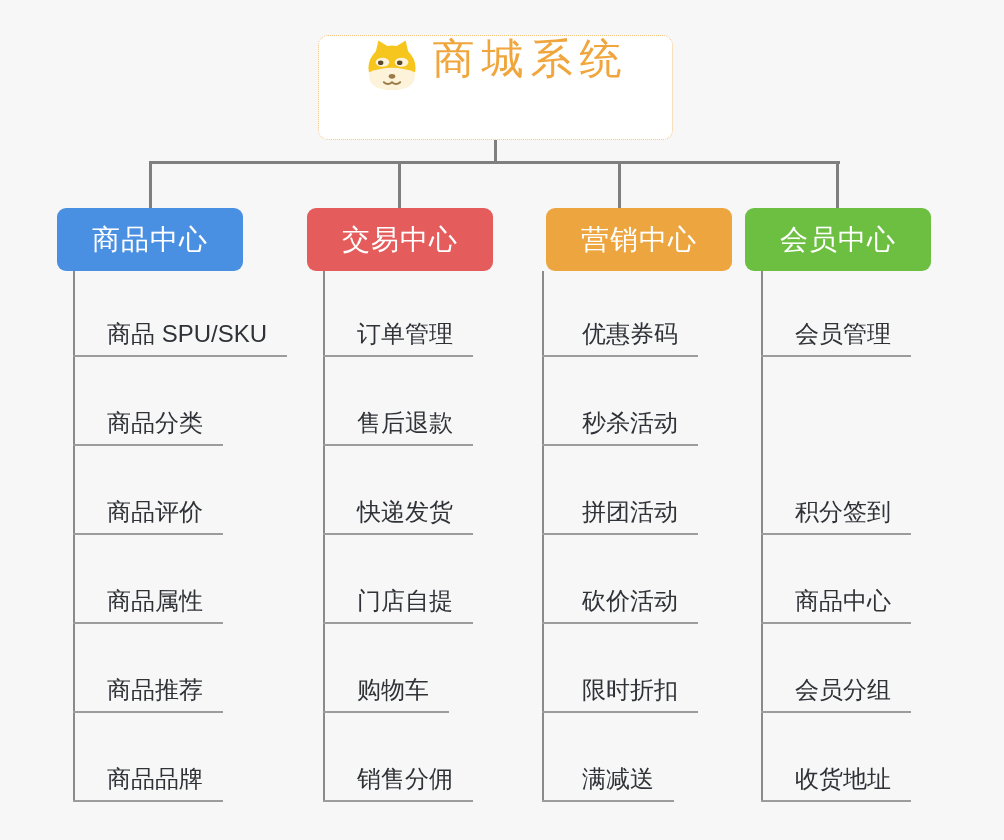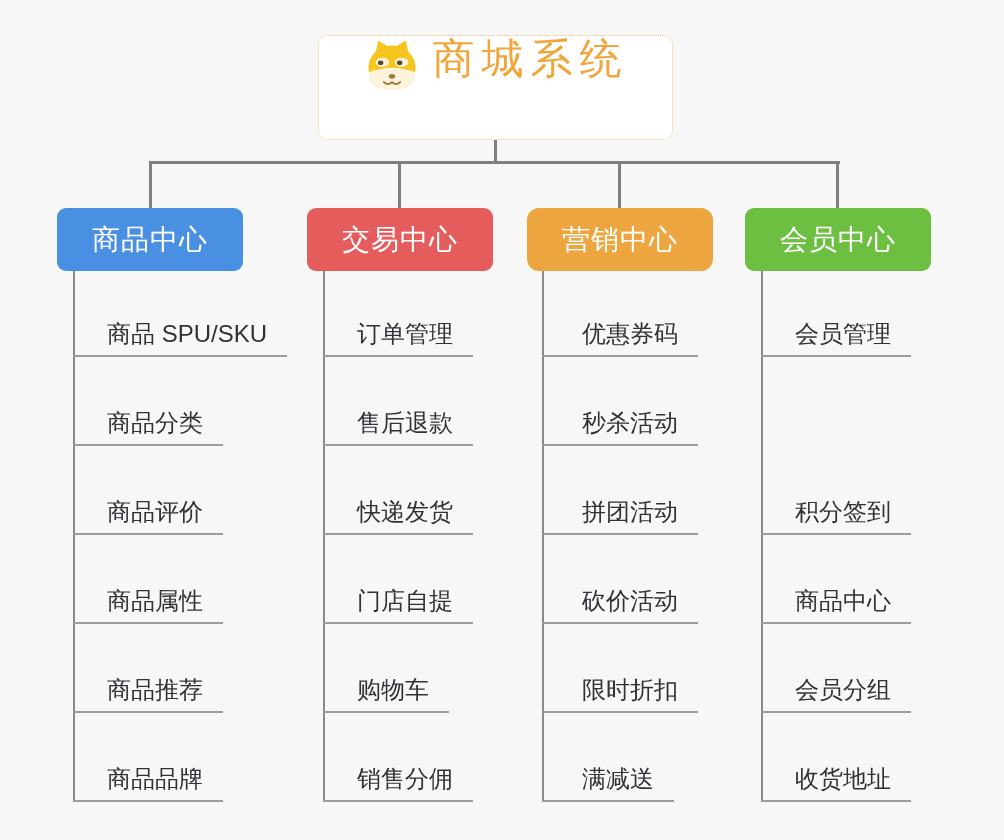--- a/index.html
+++ b/index.html
@@ -58,21 +58,21 @@
     display: flex;
     align-items: center;
     justify-content: center;
     color: #ffffff;
     font-size: 28px;
     letter-spacing: 1px;
     white-space: nowrap;
   }
   .branch-node.b0 { left: 57px;  background: #4a90e2; }
   .branch-node.b1 { left: 307px; background: #e45c5c; }
-  .branch-node.b2 { left: 527px; background: #eda63f; border-radius: 12px; }
+  .branch-node.b2 { left: 546px; background: #eda63f; }
   .branch-node.b3 { left: 745px; background: #6cbf40; font-family: Liberation Serif, serif; }
 
   
   .child-node {
     position: absolute;
     height: 45px;
     box-sizing: border-box;
     display: flex;
     align-items: flex-end;
     padding: 0 20px 5px 34px;

